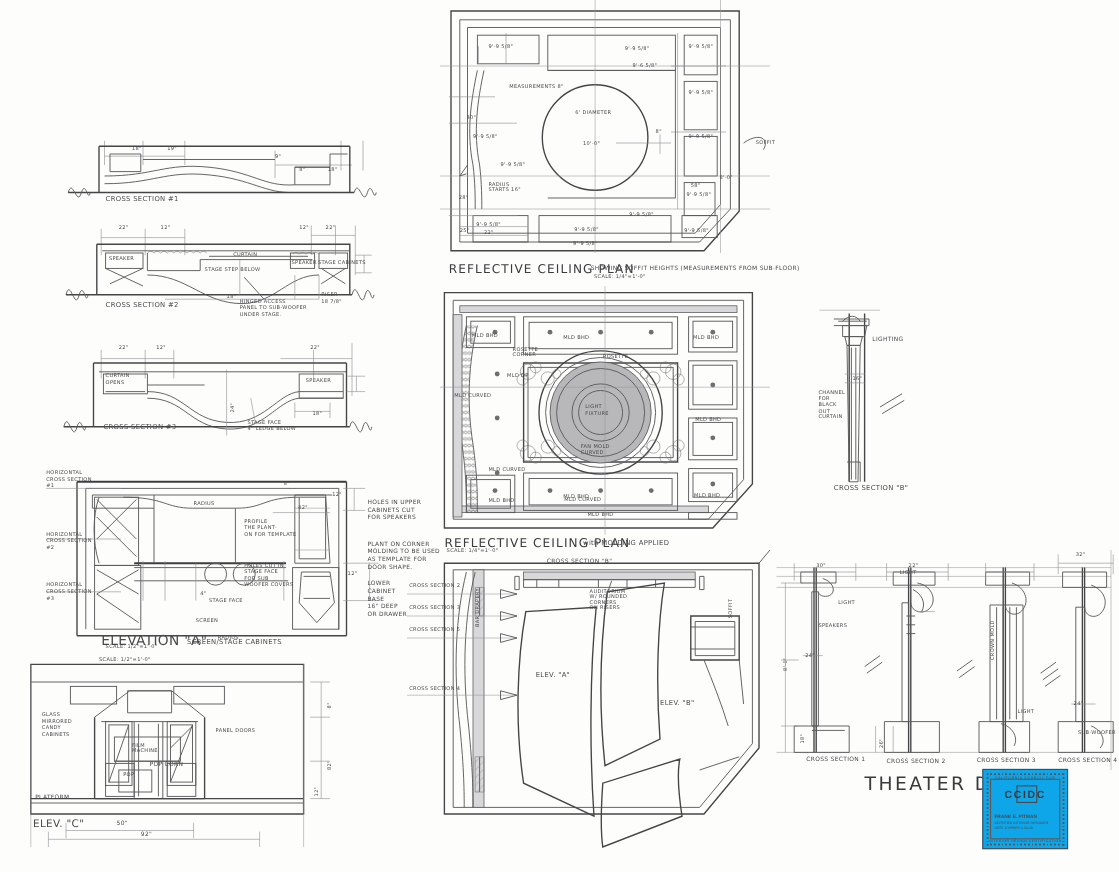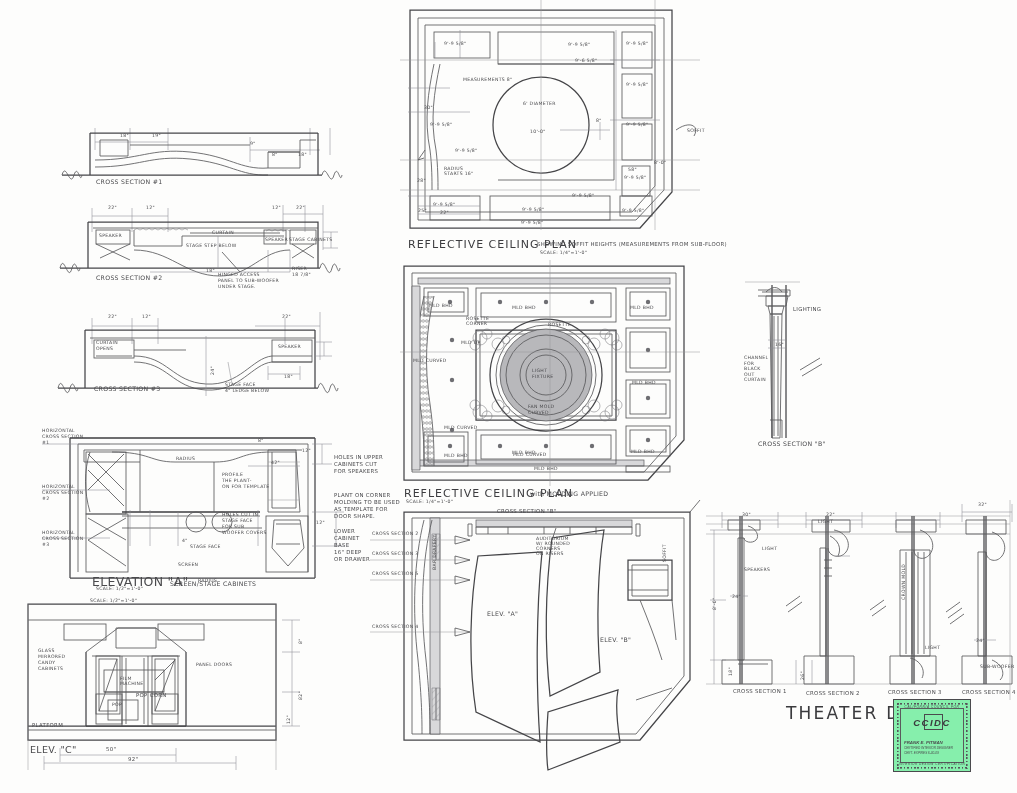--- a/index.html
+++ b/index.html
@@ -17,21 +17,21 @@
   .txt{position:absolute;color:#4a4a4d;white-space:pre;font-family:"DejaVu Sans",sans-serif;}
   .hand{font-family:"DejaVu Sans",sans-serif;letter-spacing:.3px;}
   .t5{font-size:4.6px;}
   .t6{font-size:5.4px;}
   .t7{font-size:6.2px;}
   .t10{font-size:9.5px;}
   .t13{font-size:12.5px;}
   .title{font-size:11px;letter-spacing:1px;color:#3c3c3f;}
   .bigtitle{font-size:17px;letter-spacing:2.2px;color:#3a3a3d;}
   .rot90{transform:rotate(-90deg);transform-origin:0 0;}
-  .stamp{position:absolute;left:893px;top:699px;width:76px;height:71px;border:1.2px solid #4a4a4d;background:#86efac;font-style:italic;}
+  .stamp{position:absolute;left:893px;top:699px;width:76px;height:71px;border:1.2px solid #4a4a4d;background:#0ea5e9;}
   .stampin{position:absolute;left:6px;top:8px;right:6px;bottom:8px;border:1px solid #5a5a5d;}
   .stampdots{position:absolute;left:2.5px;top:2.5px;right:2.5px;bottom:2.5px;
      background:
       repeating-linear-gradient(to right,#55555a 0 1.6px,transparent 1.6px 3.4px) top left/100% 1.6px no-repeat,
       repeating-linear-gradient(to right,#55555a 0 1.6px,transparent 1.6px 3.4px) bottom left/100% 1.6px no-repeat,
       repeating-linear-gradient(to bottom,#55555a 0 1.6px,transparent 1.6px 3.4px) top left/1.6px 100% no-repeat,
       repeating-linear-gradient(to bottom,#55555a 0 1.6px,transparent 1.6px 3.4px) top right/1.6px 100% no-repeat;}
   .ccidc{position:absolute;left:0;right:0;top:17px;text-align:center;font-size:9.5px;letter-spacing:1.5px;color:#3a3a3d;font-weight:bold;}
   .ccidcbox{position:absolute;left:30px;top:14px;width:17px;height:14px;border:1px solid #4a4a4d;}
   .stxt{position:absolute;left:0;right:0;text-align:center;color:#4a4a4d;}

